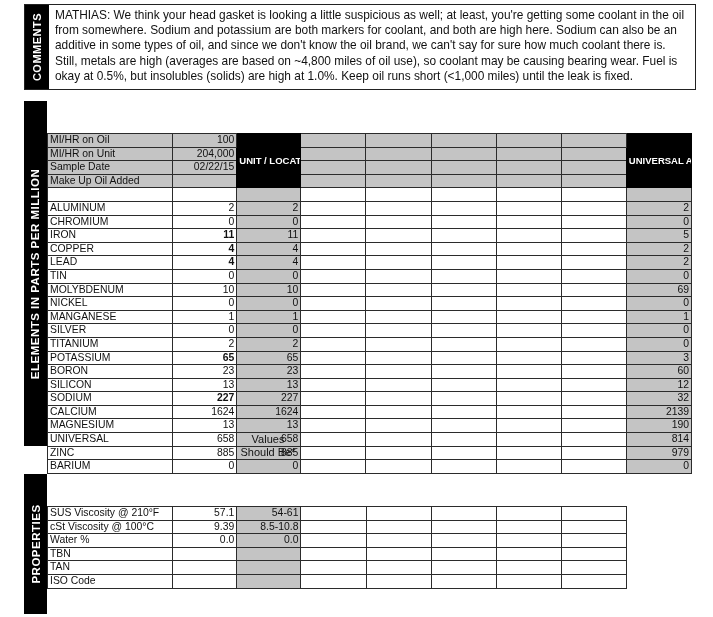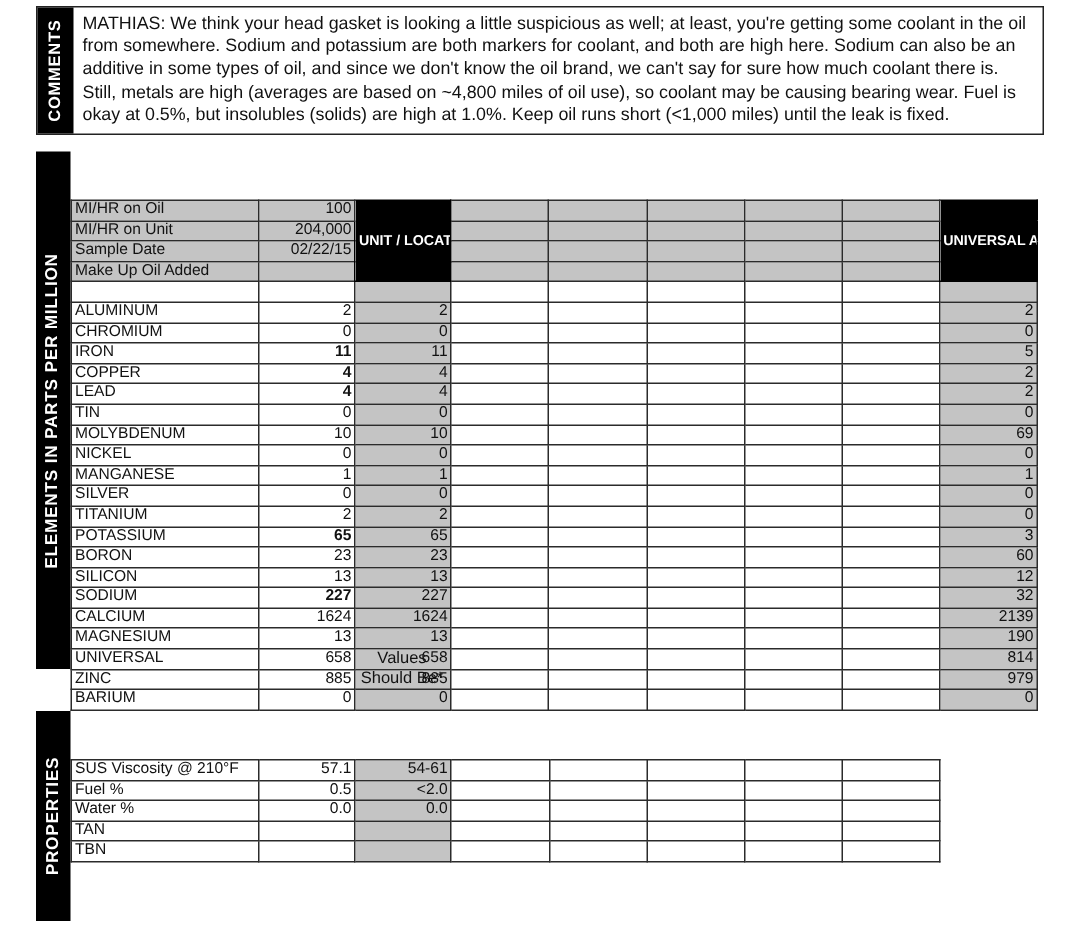--- a/index.html
+++ b/index.html
@@ -341,51 +341,61 @@
         <td>SUS Viscosity @ 210°F</td>
         <td class="num">57.1</td>
         <td class="g num">54-61</td>
         <td></td>
         <td></td>
         <td></td>
         <td></td>
         <td></td>
       </tr>
       <tr>
-        <td>Fuel %</td>
-        <td class="num">0.5</td>
-        <td class="g num">&lt;2.0</td>
+        <td>cSt Viscosity @ 100°C</td>
+        <td class="num">9.39</td>
+        <td class="g num">8.5-10.8</td>
         <td></td>
         <td></td>
         <td></td>
         <td></td>
         <td></td>
       </tr>
       <tr>
         <td>Water %</td>
         <td class="num">0.0</td>
         <td class="g num">0.0</td>
         <td></td>
         <td></td>
         <td></td>
         <td></td>
         <td></td>
       </tr>
       <tr>
+        <td>TBN</td>
+        <td class="num"></td>
+        <td class="g num"></td>
+        <td></td>
+        <td></td>
+        <td></td>
+        <td></td>
+        <td></td>
+      </tr>
+      <tr>
         <td>TAN</td>
         <td class="num"></td>
         <td class="g num"></td>
         <td></td>
         <td></td>
         <td></td>
         <td></td>
         <td></td>
       </tr>
       <tr>
-        <td>TBN</td>
+        <td>ISO Code</td>
         <td class="num"></td>
         <td class="g num"></td>
         <td></td>
         <td></td>
         <td></td>
         <td></td>
         <td></td>
       </tr>
     </tbody>
 </table>

